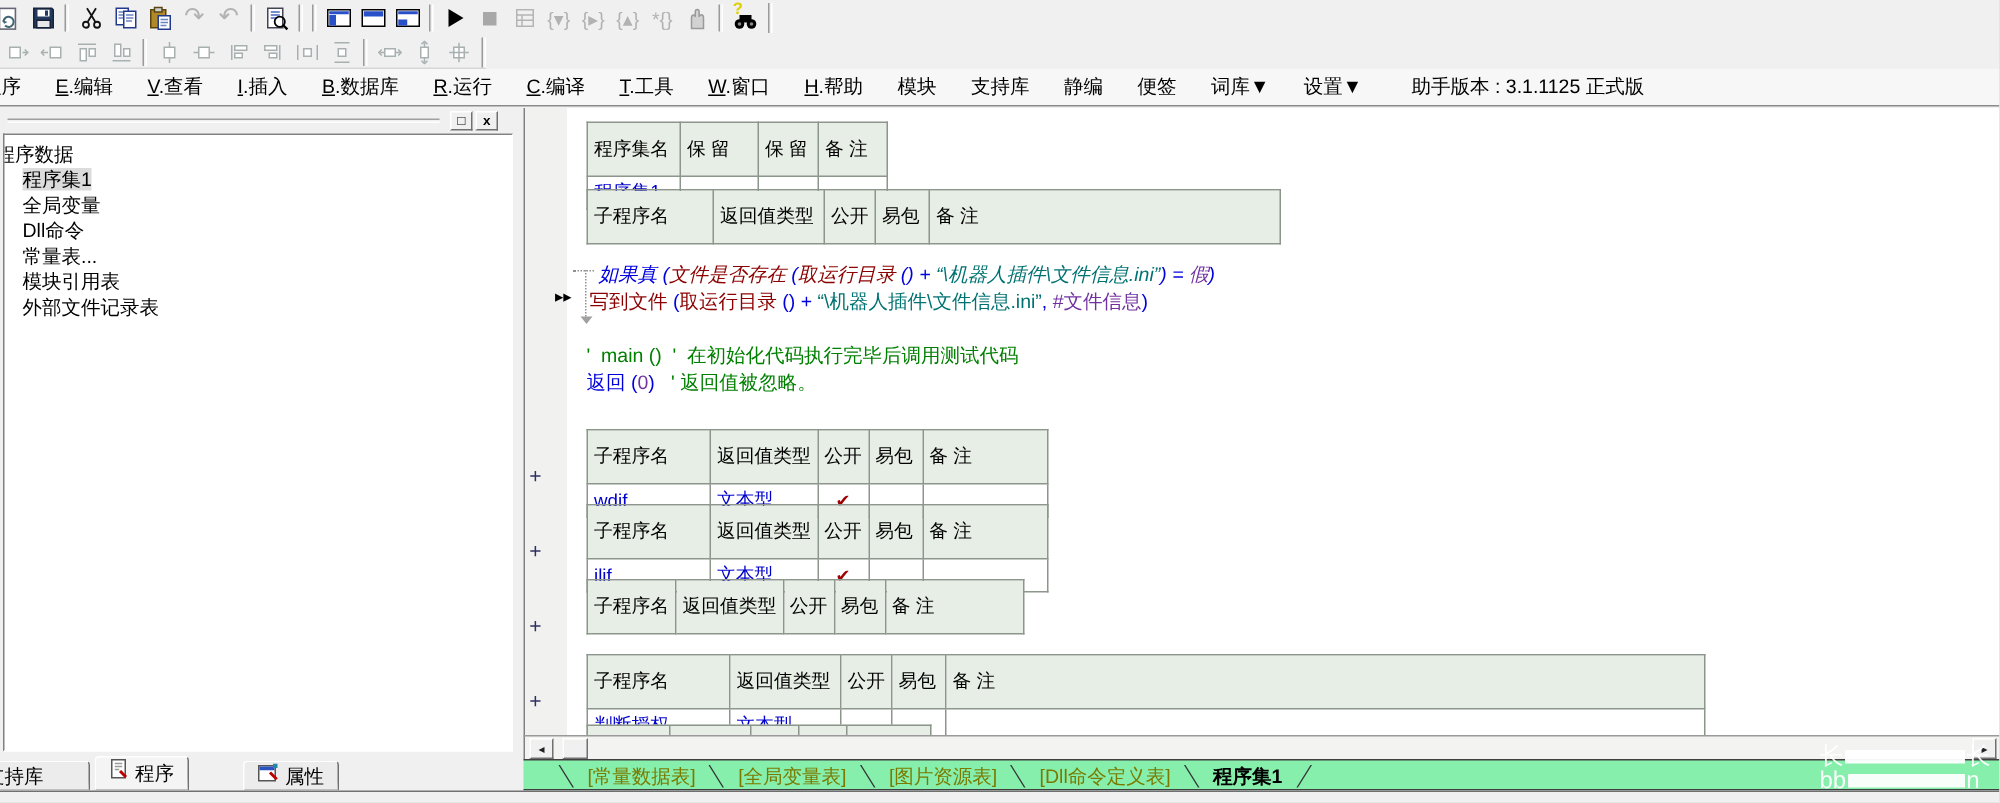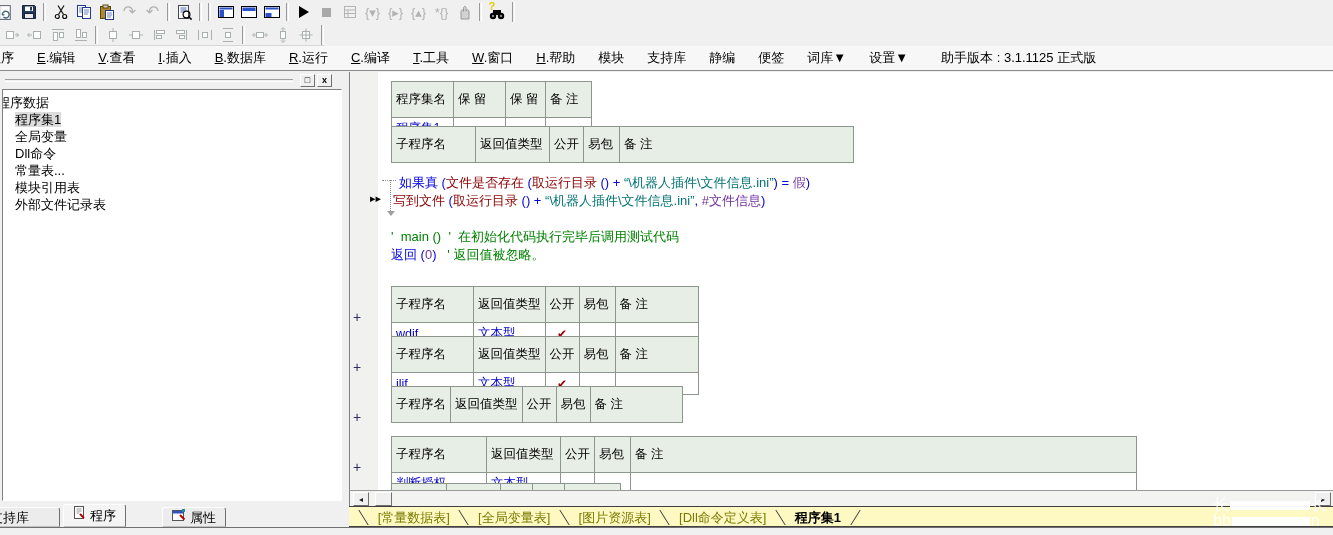--- a/index.html
+++ b/index.html
@@ -62,21 +62,21 @@
   .dnarr { position:absolute; left:37px; top:139px; width:0; height:0; border-top:5px solid #a0a0a0; border-left:4px solid transparent; border-right:4px solid transparent; }
   .exmark { position:absolute; left:20px; top:119px; color:#000; font-size:11px; line-height:14px; }
   .sliver { position:absolute; left:41px; top:411px; width:230px; height:8px; background:#e7eee5; border:1px solid #8c968c; border-bottom:none; }
   .sliver i { position:absolute; top:0; bottom:0; width:1px; background:#8c968c; }
   
   .hscroll { position:absolute; left:349px; top:490px; width:984px; height:16px; background:#f3f3f1; border-top:1px solid #9a9a9a; border-left:1px solid #808080; }
   .sbtn { position:absolute; top:1px; width:16px; height:14px; background:#f0f0f0; border:1px solid; border-color:#fff #707070 #707070 #fff; font-size:8px; text-align:center; line-height:13px; color:#222; }
   .sbtn.l { left:3px; } .sbtn.r { right:2px; }
   .sthumb { position:absolute; top:1px; left:25px; width:17px; height:14px; background:#f0f0f0; border:1px solid; border-color:#fff #707070 #707070 #fff; }
   
-  .btabs { position:absolute; left:349px; top:506px; width:984px; height:21px; background:#fef9c3; border-top:1px solid #404040; border-bottom:1px solid #404040; line-height:19px; white-space:nowrap; padding-left:4px; }
+  .btabs { position:absolute; left:349px; top:506px; width:984px; height:21px; background:#86efac; border-top:1px solid #404040; border-bottom:1px solid #404040; line-height:19px; white-space:nowrap; padding-left:18px; }
   .tslash { display:inline-block; width:1px; height:15px; background:#333; transform:skewX(32deg); margin:0 10px; vertical-align:middle; }
   .tslash.fwd { transform:skewX(-32deg); }
   .btab { color:#7a7a00; vertical-align:middle; cursor:default; }
   .btab.active { color:#000; font-weight:bold; }
   
   .ltabs { position:absolute; left:0; top:505px; width:346px; height:22px; background:#f0f0f0; }
   .ltab { position:absolute; bottom:0; height:20px; background:#ececec; border:1px solid; border-color:#fff #707070 #c0c0c0 #fff; border-radius:3px 3px 0 0; padding:0 9px; line-height:19px; display:flex; align-items:center; gap:4px; }
   .ltab.active { height:23px; background:#f4f4f4; line-height:21px; }
   
   .statusbar { position:absolute; left:0; top:527px; width:1333px; height:8px; background:#f0f0f0; border-top:1px solid #707070; }
@@ -378,21 +378,21 @@
         <th>备 注</th>
       </tr>
     </tbody>
       </table>
 
     <span class="doth"></span>
     <span class="dotv"></span>
     <span class="dnarr"></span>
     <span class="exmark">▸▸</span>
 
-    <div class="codeline" style="left:49px; top:102px;"><span class="kw">如果真</span><span class="pn"> (</span><span class="fn">文件是否存在</span><span class="pn"> (</span><span class="fn">取运行目录</span><span class="pn"> () </span><span class="pn">+ </span><span class="st">“\机器人插件\文件信息.ini”</span><span class="pn">) = </span><span class="cs">假</span><span class="pn">)</span></div>
+    <div class="codeline" style="left:49px; top:102px;font-style:italic;"><span class="kw">如果真</span><span class="pn"> (</span><span class="fn">文件是否存在</span><span class="pn"> (</span><span class="fn">取运行目录</span><span class="pn"> () </span><span class="pn">+ </span><span class="st">“\机器人插件\文件信息.ini”</span><span class="pn">) = </span><span class="cs">假</span><span class="pn">)</span></div>
     <div class="codeline" style="left:41px; top:156px;"><span class="cm">'  main ()  '  在初始化代码执行完毕后调用测试代码</span></div>
     <div class="codeline" style="left:43px; top:120px;"><span class="fn">写到文件</span><span class="pn"> (</span><span class="fn">取运行目录</span><span class="pn"> () </span><span class="pn">+ </span><span class="st">“\机器人插件\文件信息.ini”</span><span class="pn">, </span><span class="cs">#文件信息</span><span class="pn">)</span></div>
     <div class="codeline" style="left:41px; top:174px;"><span class="kw">返回</span><span class="pn"> (</span><span class="cs">0</span><span class="pn">)</span><span class="cm">   ' 返回值被忽略。</span></div>
 
     <span class="plus" style="top:238px;">+</span>
     <table class="tbl" style="left:41px; top:214px;">
       <colgroup>
           <col style="width:82px">
           <col style="width:70px">
           <col style="width:34px">

